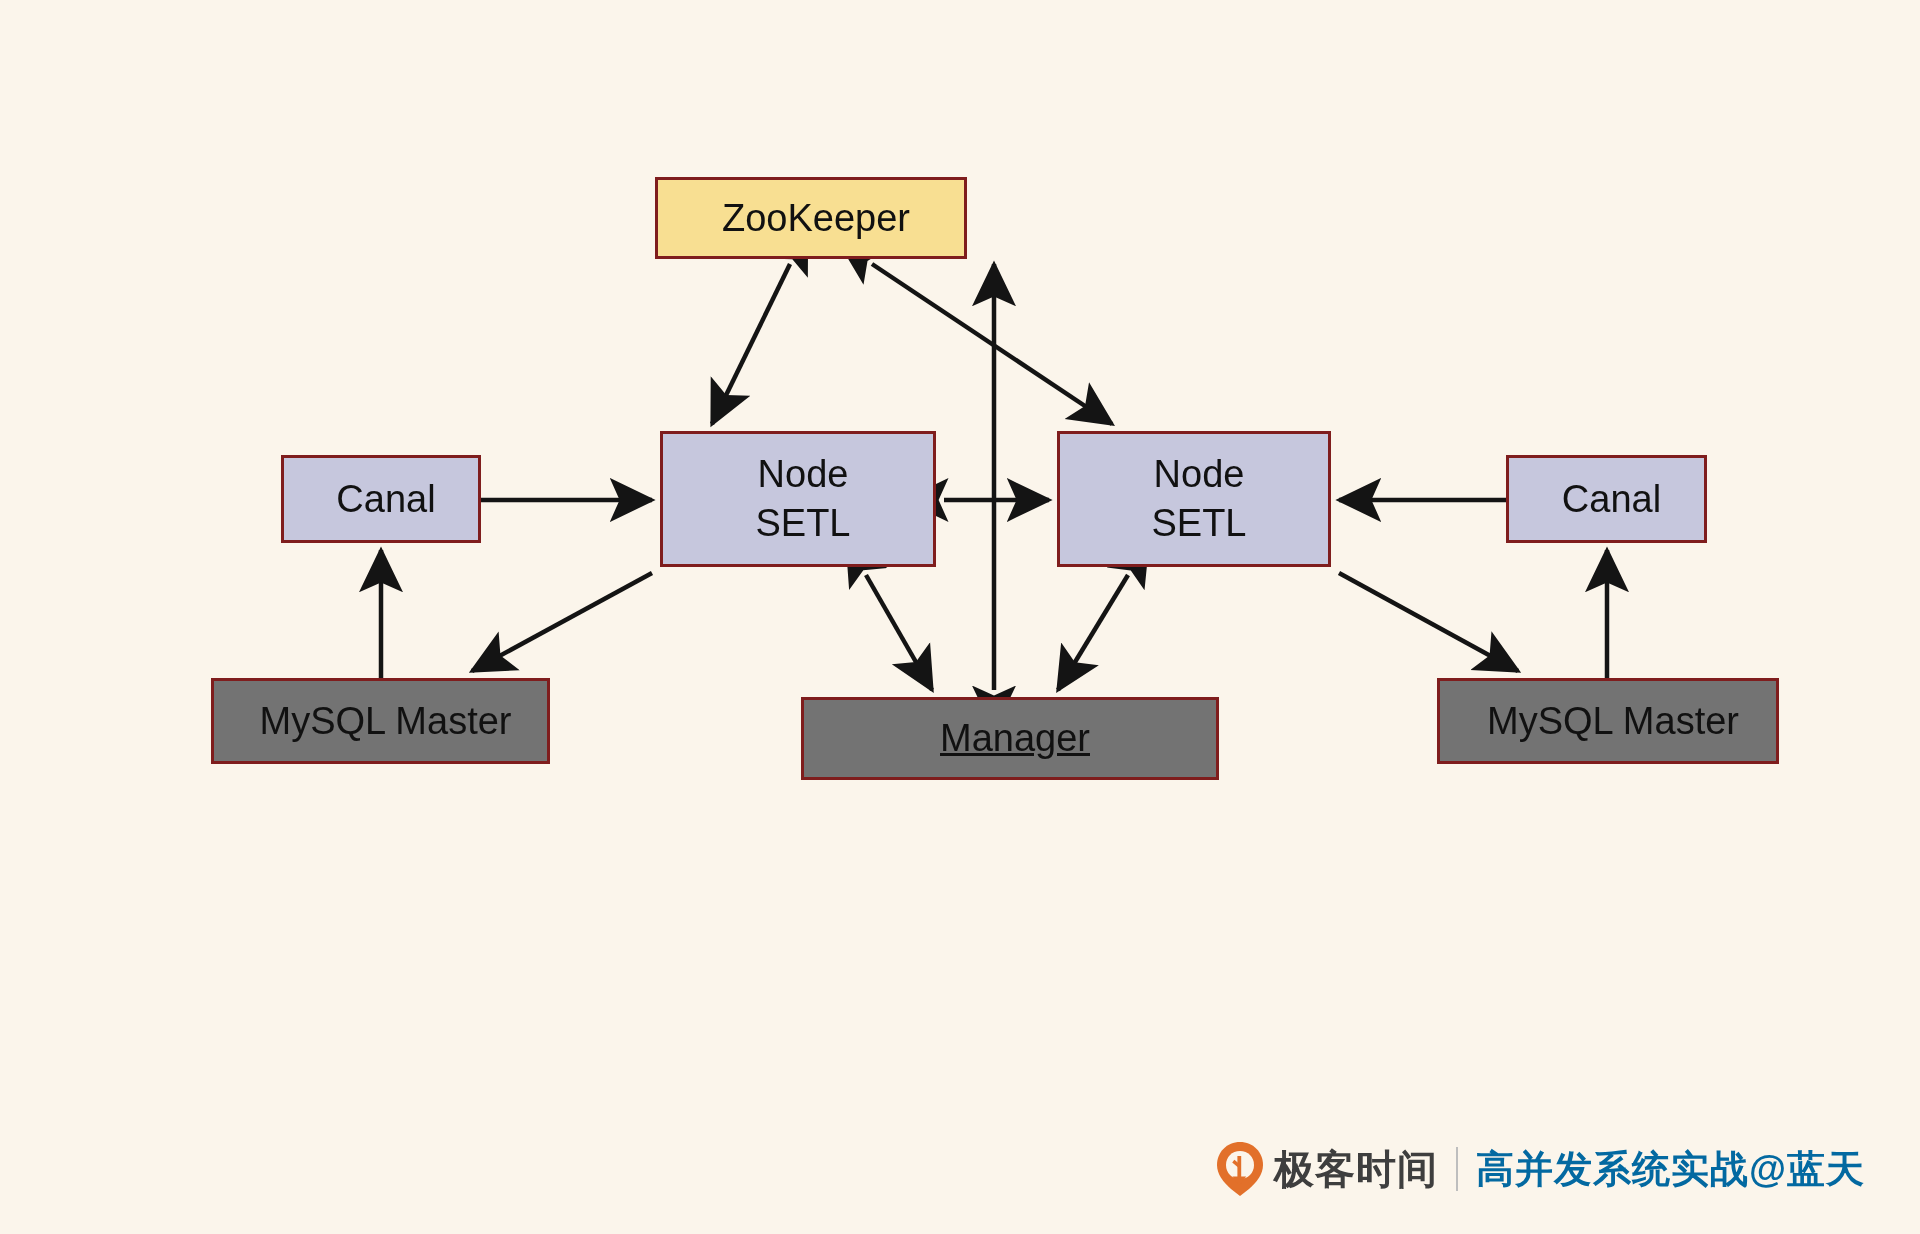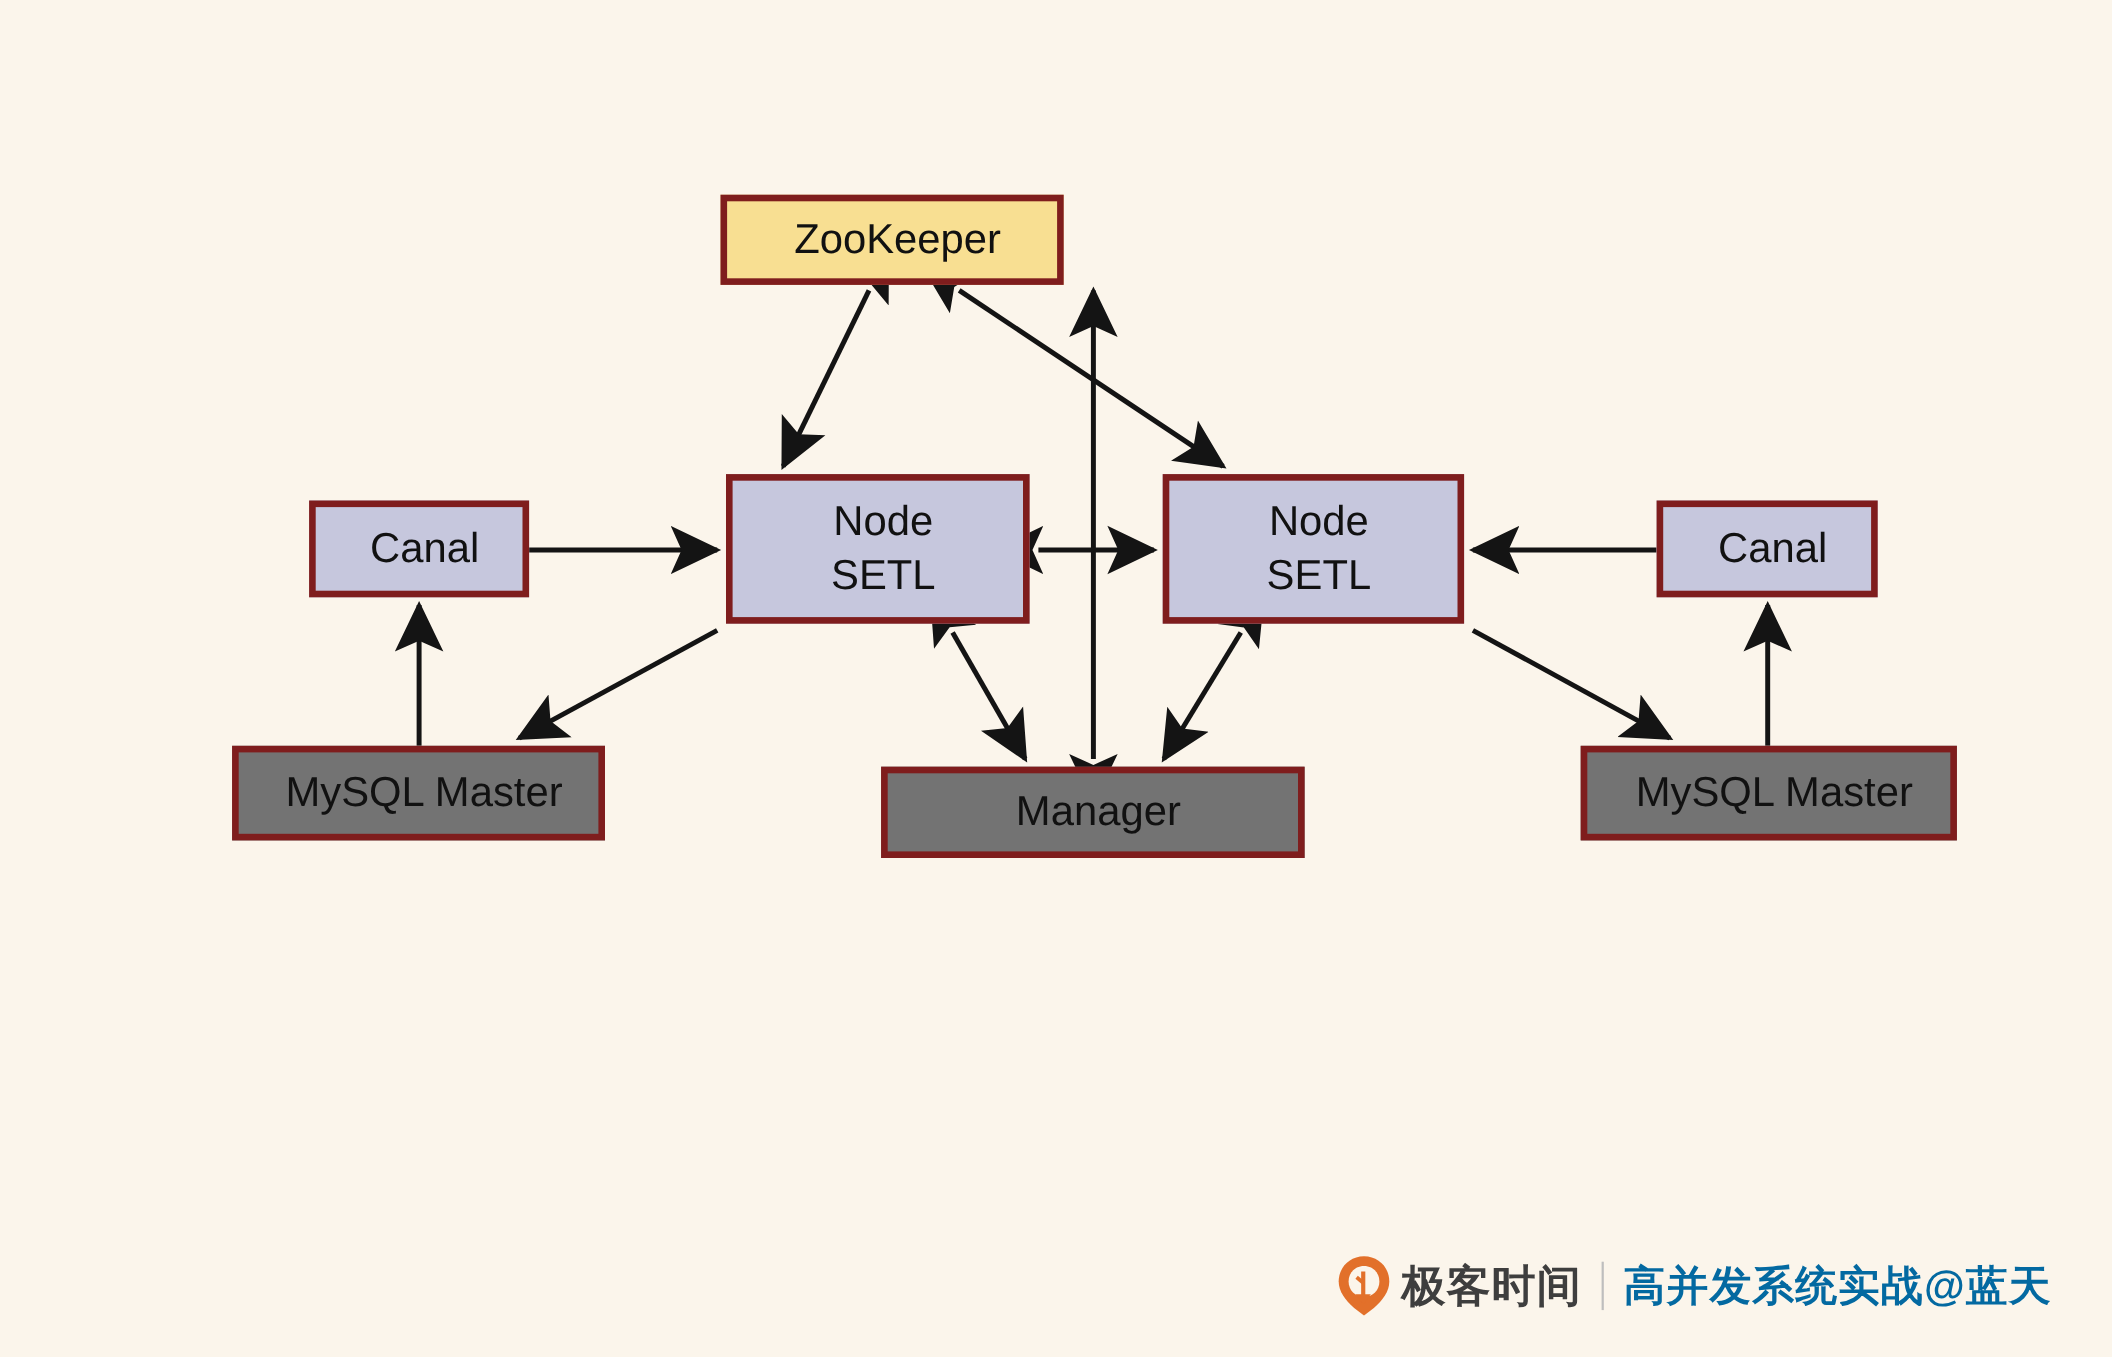--- a/index.html
+++ b/index.html
@@ -23,21 +23,21 @@
   .diagram-svg {
     position: absolute;
     left: 0;
     top: 0;
     width: 1920px;
     height: 1234px;
   }
   .node-box {
     position: absolute;
     box-sizing: border-box;
-    border: 6px solid #7f1d1d;
+    border: 3px solid #7f1d1d;
     display: flex;
     flex-direction: column;
     align-items: center;
     justify-content: center;
     color: #111111;
     line-height: 1.28;
     z-index: 3;
     padding-left: 10px;
   }
   .node-box .label {
@@ -151,21 +151,21 @@
   </div>
 
   <div class="node-box fill-white" style="left:211px; top:678px; width:339px; height:86px; font-size:38px;">
     <span class="label">MySQL Master</span>
   </div>
 
   <div class="node-box fill-white" style="left:1437px; top:678px; width:342px; height:86px; font-size:38px;">
     <span class="label">MySQL Master</span>
   </div>
 
-  <div class="node-box fill-white" style="left:801px; top:697px; width:385px; height:83px; font-size:38px;">
+  <div class="node-box fill-white" style="left:801px; top:697px; width:418px; height:83px; font-size:38px;text-decoration:underline;">
     <span class="label">Manager</span>
   </div>
 
   <div id="watermark">
     <svg class="wm-logo" viewBox="0 0 52 58">
       <path d="M26 2 C13 2 3 12 3 25 C3 34 9 42 17 49 L26 56 L35 49 C43 42 49 34 49 25 C49 12 39 2 26 2 Z" fill="#E2702A"></path>
       <path d="M26 11 C18 11 12 17 12 25 C12 33 18 39 26 39 C34 39 40 33 40 25 C40 17 34 11 26 11 Z" fill="#FBF5EB"></path>
       <path d="M27.2 16 L27.2 44 L23.4 44 L23.4 16 Z" fill="#E2702A"></path>
       <path d="M25.3 45.6 L18.4 36.5 L32.2 36.5 Z" fill="#E2702A"></path>
       <path d="M26 29 L18.2 22.4 L20.4 19.8 L26 24.6 Z" fill="#E2702A"></path>

